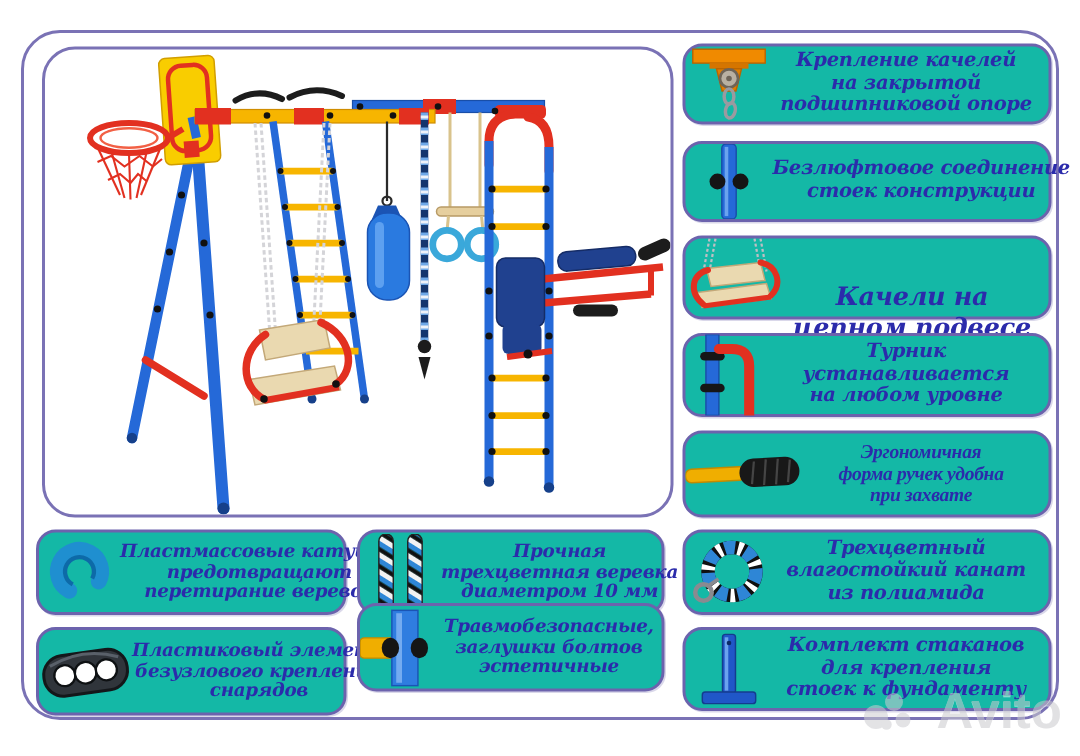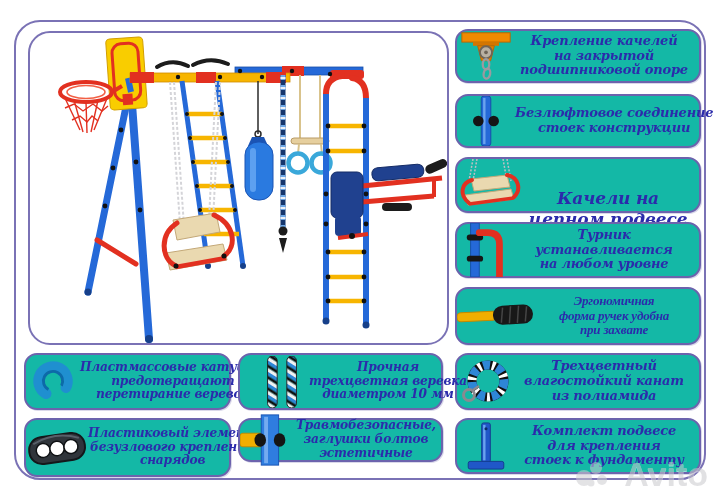--- a/index.html
+++ b/index.html
@@ -322,21 +322,21 @@
 <div class="co" style="left:455px;top:418px;width:246px;height:56px;">
   <span class="ico">
     <svg width="44" height="50" viewBox="0 0 45 52">
       <rect x="18" y="2" width="9" height="41" rx="2" fill="#2057c8" stroke="#143c8e"></rect>
       <rect x="19.5" y="4" width="2.5" height="37" fill="#6aa3ee"></rect>
       <circle cx="22.5" cy="8" r="1.6" fill="#0b2a66"></circle>
       <rect x="4" y="42" width="37" height="8" rx="2" fill="#2057c8" stroke="#143c8e"></rect>
     </svg>
   </span>
   <span class="txt">
-    <span class="ln">Комплект подвесе</span>
+    <span class="ln">Комплект стаканов</span>
     <span class="ln">для крепления</span>
     <span class="ln">стоек к фундаменту</span>
   </span>
 </div>
 
 <div class="co t12 narrow" style="left:24px;top:353px;width:207px;height:57px;">
   <span class="ico">
     <svg width="52" height="46" viewBox="0 0 54 46">
       <g transform="rotate(118 27 22)">
         <circle cx="27" cy="22" r="15" fill="none" stroke="#1f8fd0" stroke-width="11" stroke-dasharray="70 24.2" stroke-linecap="round"></circle>
@@ -363,35 +363,35 @@
       </g>
     </svg>
   </span>
   <span class="txt">
     <span class="ln">Пластиковый элемент</span>
     <span class="ln">безузлового крепления</span>
     <span class="ln">снарядов</span>
   </span>
 </div>
 
-<div class="co t12 narrow" style="left:238px;top:353px;width:205px;height:57px;padding-left:15px;">
+<div class="co t12 narrow" style="left:238px;top:353px;width:205px;height:57px;">
   <span class="ico">
     <svg width="44" height="52" viewBox="0 0 44 54">
       <rect x="7" y="0" width="10" height="54" rx="5" fill="url(#braid)" stroke="#222"></rect>
       <rect x="27" y="0" width="10" height="54" rx="5" fill="url(#braid)" stroke="#222"></rect>
     </svg>
   </span>
   <span class="txt">
     <span class="ln">Прочная</span>
     <span class="ln">трехцветная веревка</span>
     <span class="ln">диаметром 10 мм</span>
   </span>
 </div>
 
-<div class="co t12 narrow" style="left:238px;top:418px;width:205px;height:44px;">
+<div class="co t12 narrow" style="left:238px;top:402px;width:205px;height:59px;">
   <span class="ico">
     <svg width="56" height="52" viewBox="0 0 58 52">
       <rect x="0" y="19" width="24" height="14" rx="3" fill="#f0ae00" stroke="#c28a00"></rect>
       <rect x="22" y="0" width="18" height="52" fill="#2f7de0" stroke="#1b54b4"></rect>
       <rect x="25" y="2" width="4" height="48" fill="#74abf0"></rect>
       <ellipse cx="21" cy="26" rx="6" ry="7" fill="#151515"></ellipse>
       <ellipse cx="41" cy="26" rx="6" ry="7" fill="#151515"></ellipse>
     </svg>
   </span>
   <span class="txt">

